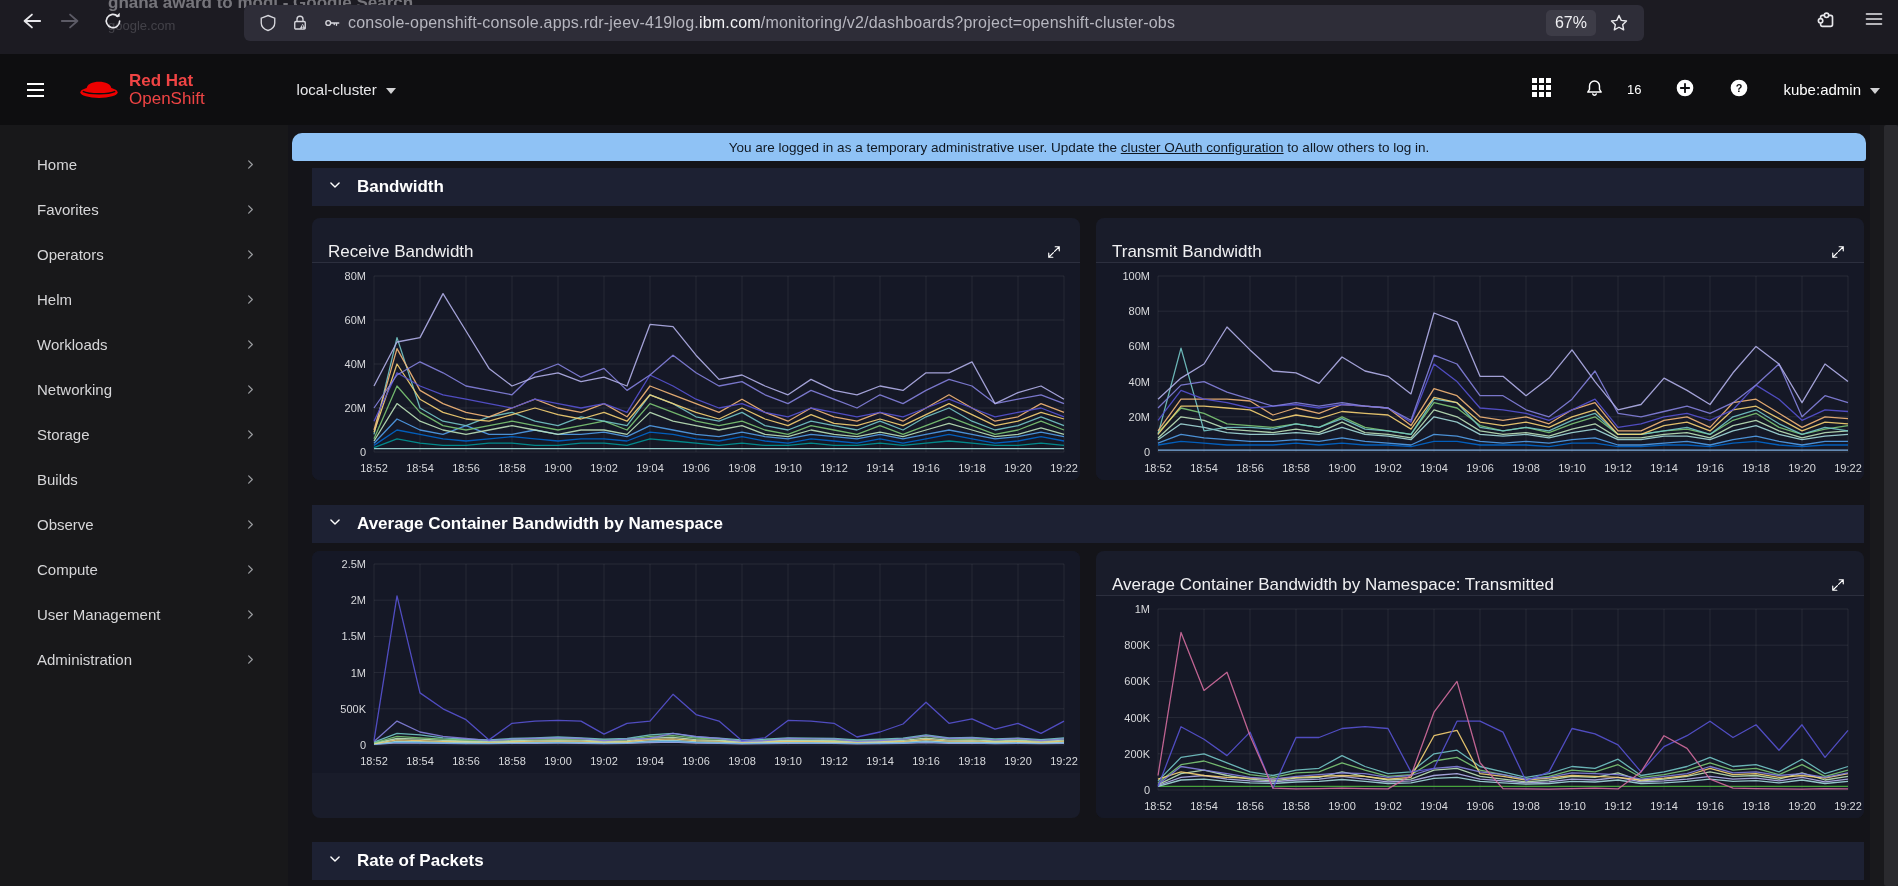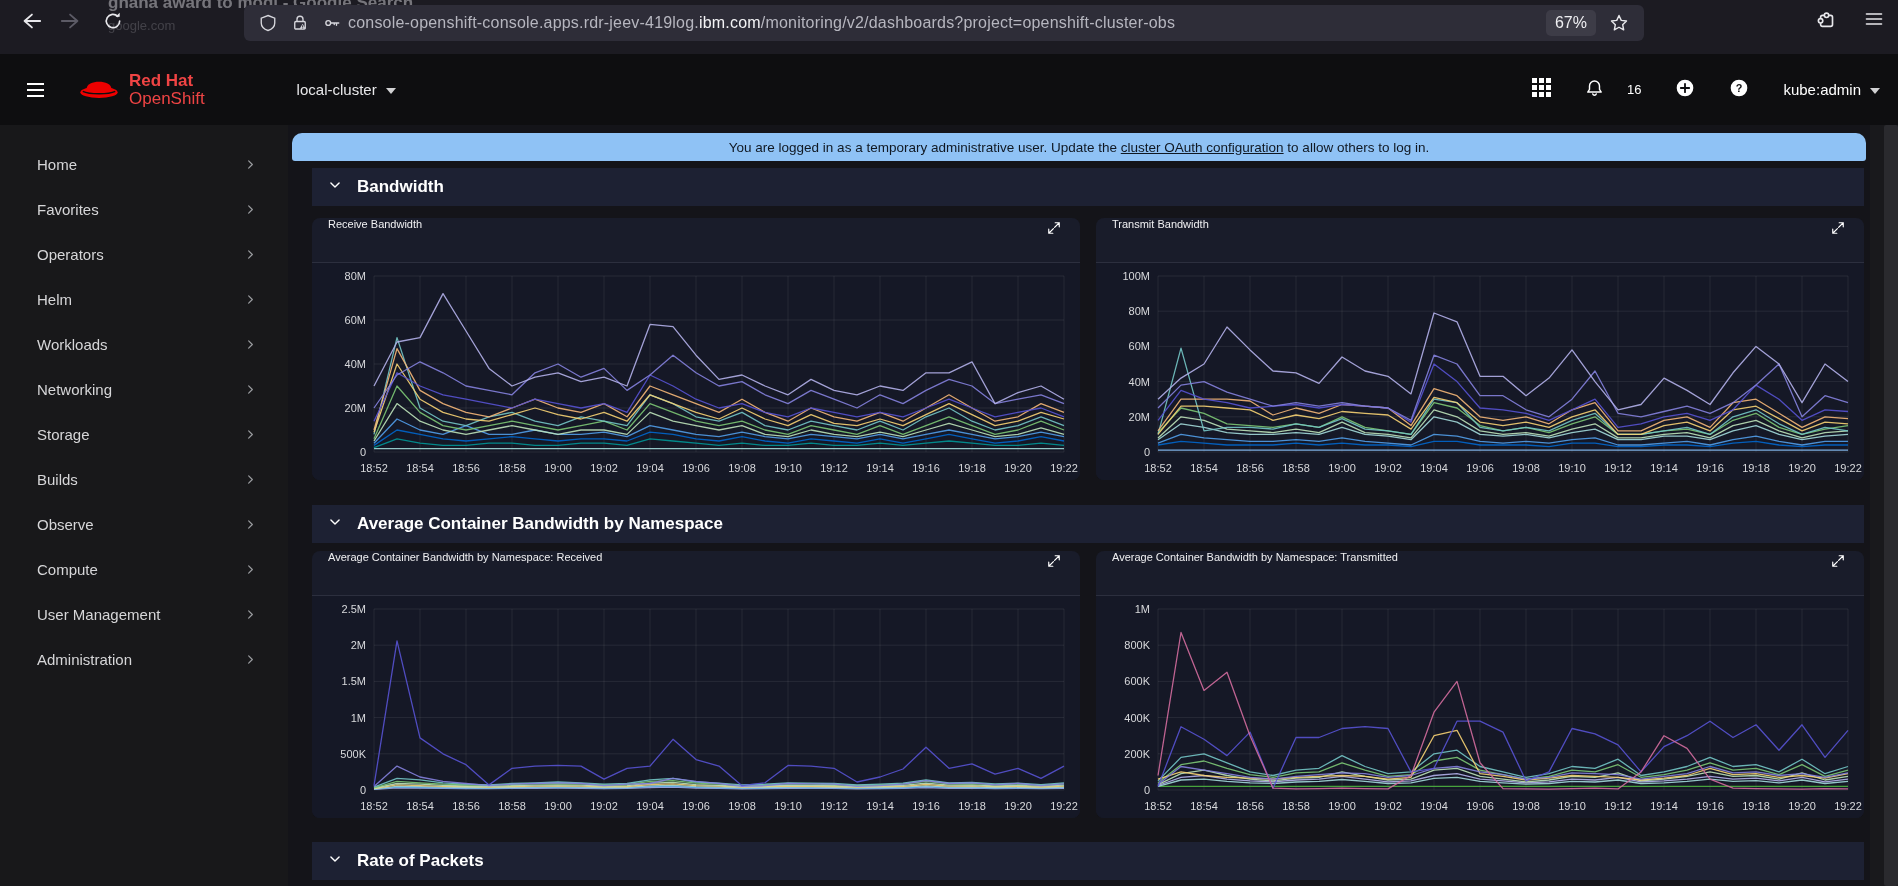--- a/index.html
+++ b/index.html
@@ -33,21 +33,21 @@
   .sidebar{position:absolute;left:0;top:125px;width:288px;bottom:0;background:#18181a;z-index:20;padding-top:17px;box-sizing:border-box}
   .side-item{height:45px;display:flex;align-items:center;justify-content:space-between;padding:0 32px 0 37px;color:#d6d6d8;font-size:15px;cursor:pointer}
 
   
   .content{position:absolute;left:288px;top:125px;width:1582px;bottom:0;background:#141419;z-index:10;overflow:hidden}
   .banner{position:absolute;left:4px;top:8px;width:1574px;height:28px;background:#8fc2f5;border-radius:10px 10px 3px 3px;display:flex;align-items:center;justify-content:center;color:#101822;font-size:13.5px}
   .banner a{color:#101822;text-decoration:underline;cursor:pointer}
   .section-bar{position:absolute;left:24px;width:1552px;height:38px;background:#1d2133;display:flex;align-items:center;gap:15px;padding-left:16px;box-sizing:border-box;color:#fff;font-weight:700;font-size:17px}
   .cards-row{position:absolute;left:24px;width:1552px;display:flex;gap:16px}
   .card{flex:1;min-width:0;background:#191c2a;border-radius:8px;display:flex;flex-direction:column;overflow:hidden}
-  .card-header{height:44px;flex:none;display:flex;align-items:flex-start;justify-content:space-between;padding:0 16px;border-bottom:1px solid #2c2f3e;color:#f0f0f2;font-size:11px}
+  .card-header{height:44px;flex:none;display:flex;align-items:flex-end;justify-content:space-between;padding:0 16px;border-bottom:1px solid #2c2f3e;color:#f0f0f2;font-size:17px}
   .expand-btn{width:20px;height:20px;display:flex;align-items:center;justify-content:center;cursor:pointer}
   .chart{flex:1;min-height:0}
   .chart svg text{fill:#d8d9dc;font-size:11px;font-family:"Liberation Sans",sans-serif}
 
   
   .scroll-strip{position:absolute;right:0;top:125px;width:28px;bottom:0;background:#19191c;z-index:25}
   .scroll-thumb{position:absolute;right:0;top:0;width:14px;height:100%;background:#2a2a2e;border-radius:2px}
 </style>
 </head>
 <body>
@@ -407,28 +407,20 @@
 
   <div class="section-bar" style="top:380px">
     <span><svg width="14" height="14" viewBox="0 0 24 24">
           <path d="M5 8.5l7 7 7-7" stroke="#fff" stroke-width="2.4" fill="none" stroke-linecap="round" stroke-linejoin="round"></path>
         </svg></span>
     <span>Average Container Bandwidth by Namespace</span>
   </div>
 
   <div class="cards-row" style="top:426px;height:267px">
     <div class="card">
-      <div class="card-header">
-        <span>Average Container Bandwidth by Namespace: Received</span>
-        <span class="expand-btn">
-            <svg width="14" height="14" viewBox="0 0 24 24">
-              <path d="M14 3h7v7M21 3l-8 8M10 21H3v-7M3 21l8-8" stroke="#fff" stroke-width="2" fill="none" stroke-linecap="round"></path>
-            </svg>
-          </span>
-      </div>
       <div class="chart"><svg width="768" height="222" viewBox="0 0 768 222">
             <rect x="0" y="0" width="768" height="222" fill="#151826"></rect>
             <line x1="62.0" y1="13" x2="62.0" y2="194" stroke="rgba(255,255,255,0.07)"></line>
             <text x="62.0" y="214" text-anchor="middle">18:52</text>
             <line x1="108.0" y1="13" x2="108.0" y2="194" stroke="rgba(255,255,255,0.07)"></line>
             <text x="108.0" y="214" text-anchor="middle">18:54</text>
             <line x1="154.0" y1="13" x2="154.0" y2="194" stroke="rgba(255,255,255,0.07)"></line>
             <text x="154.0" y="214" text-anchor="middle">18:56</text>
             <line x1="200.0" y1="13" x2="200.0" y2="194" stroke="rgba(255,255,255,0.07)"></line>
             <text x="200.0" y="214" text-anchor="middle">18:58</text>

